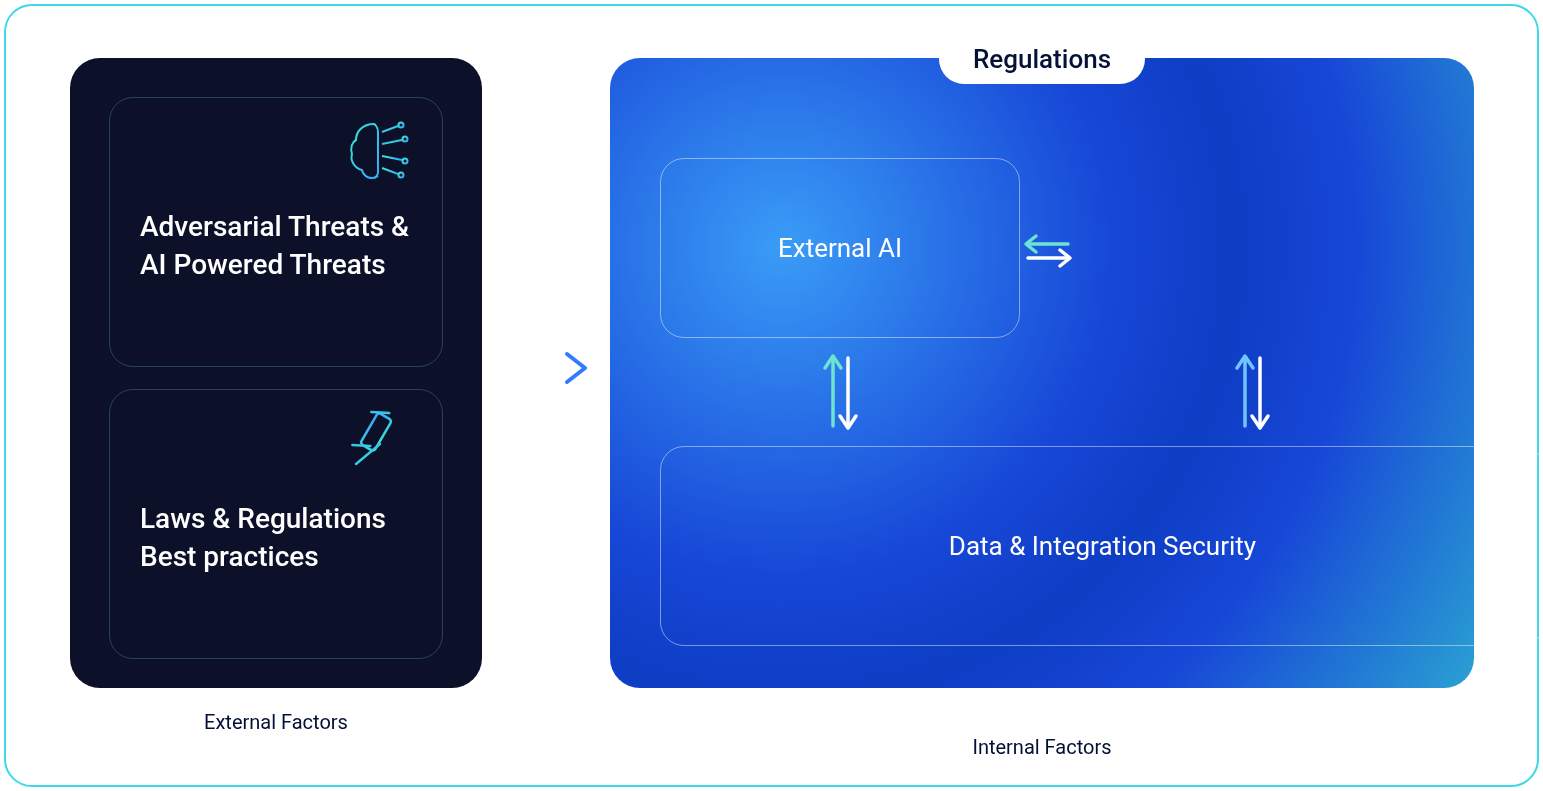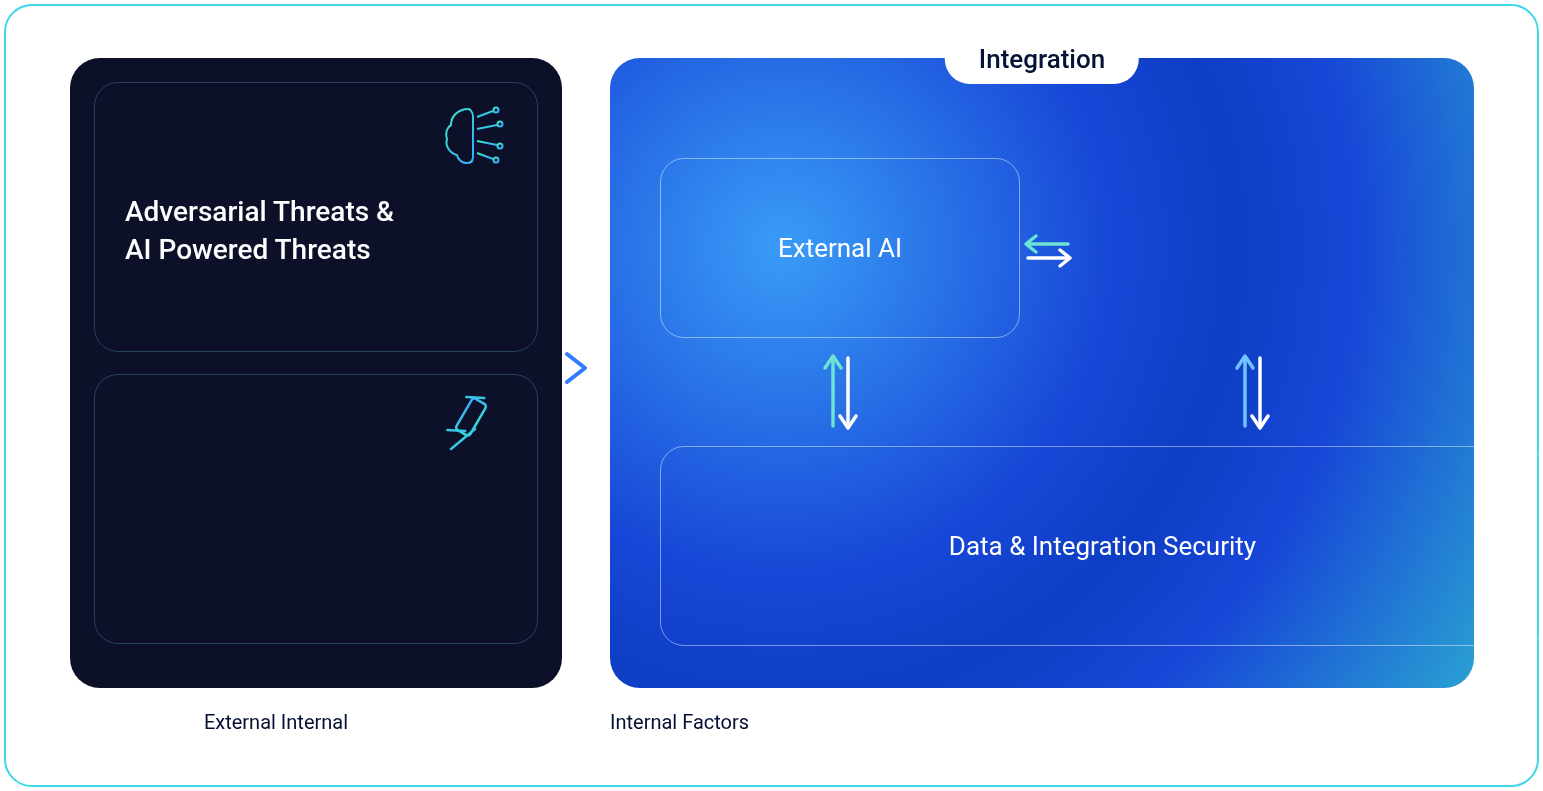--- a/index.html
+++ b/index.html
@@ -17,25 +17,25 @@
     width: 1535px;
     height: 783px;
     border: 2px solid #3dd9e8;
     border-radius: 28px;
   }
   
   .external-panel {
     position: absolute;
     left: 70px;
     top: 58px;
-    width: 492px;
+    width: 412px;
     height: 630px;
     background: #0c1028;
     border-radius: 30px;
-    padding: 24px;
+    padding: 39px;
   }
   .ext-card {
     position: relative;
     border: 1px solid rgba(90, 160, 200, 0.35);
     border-radius: 24px;
     padding: 28px 30px;
     color: #ffffff;
     min-height: 270px;
   }
   .ext-card + .ext-card { margin-top: 22px; }
@@ -114,23 +114,23 @@
   .ai-cyber { left: 466px; top: 100px; width: 350px; height: 180px; }
   .data-sec { left: 50px; top: 388px; width: 885px; height: 200px; }
   .int-arrow { position: absolute; }
   .harrow { left: 412px; top: 170px; width: 52px; height: 44px; }
   .varrow1 { left: 208px; top: 290px; width: 44px; height: 88px; }
   .varrow2 { left: 620px; top: 290px; width: 44px; height: 88px; }
 
   .internal-label {
     position: absolute;
     left: 610px;
-    top: 710px;
+    top: 735px;
     width: 864px;
-    text-align: left;
+    text-align: center;
     font-size: 20px;
     color: #041033;
     font-weight: 400;
   }
 </style>
 </head>
 <body>
 
 <div class="outer-frame"></div>
 
@@ -167,39 +167,40 @@
             <stop offset="100%" stop-color="#35e9c8"></stop>
           </linearGradient>
         </defs>
         <rect x="24" y="6" width="16" height="36" rx="3" transform="rotate(30 32 24)"></rect>
         <line x1="18" y1="6" x2="34" y2="-2" transform="rotate(30 32 24) translate(0 3)"></line>
         <line x1="18" y1="44" x2="34" y2="36" transform="rotate(30 32 24) translate(0 3)"></line>
         <line x1="36" y1="36" x2="12" y2="56"></line>
         <line x1="38" y1="60" x2="66" y2="60"></line>
       </svg>
     </div>
+    <div class="ext-card-title">Laws &amp; Regulations Best practices</div>
   </div>
 </div>
-<div class="external-label">External Internal</div>
+<div class="external-label">External Factors</div>
 
 <div class="connector-arrow">
   <svg viewBox="0 0 98 40" fill="none" stroke-width="4" stroke-linecap="round" stroke-linejoin="round">
     <defs>
       <linearGradient id="ga" x1="0" y1="0" x2="1" y2="0">
         <stop offset="0%" stop-color="#34e6c4"></stop>
         <stop offset="100%" stop-color="#2f7bff"></stop>
       </linearGradient>
     </defs>
     <line x1="6" y1="20" x2="86" y2="20" stroke="url(#ga)"></line>
     <polyline points="70,6 88,20 70,34" stroke="#2f7bff"></polyline>
   </svg>
 </div>
 
 <div class="internal-panel">
-  <div class="governance-badge">Integration</div>
+  <div class="governance-badge">Regulations</div>
 
   <div class="int-card sec-ai">
     <span>External AI</span>
   </div>
   <div class="int-card data-sec">
     <span>Data &amp; Integration Security</span>
   </div>
 
   <div class="int-arrow harrow">
     <svg viewBox="0 0 52 44" fill="none" stroke-width="3.5" stroke-linecap="round" stroke-linejoin="round">

